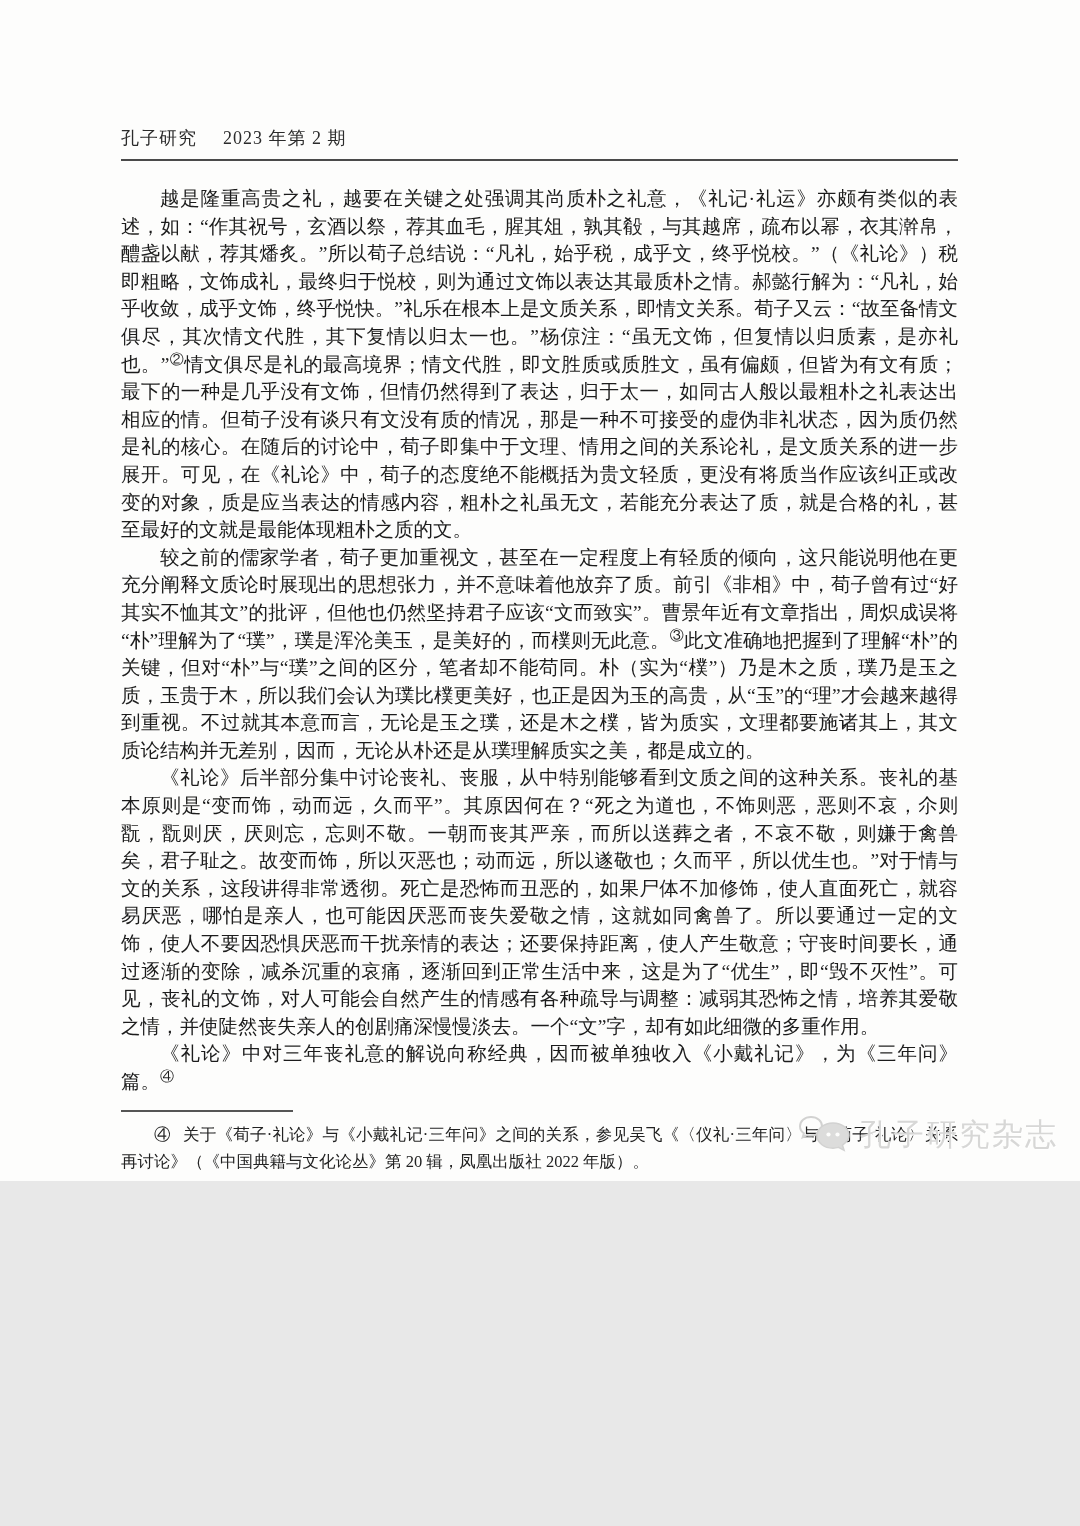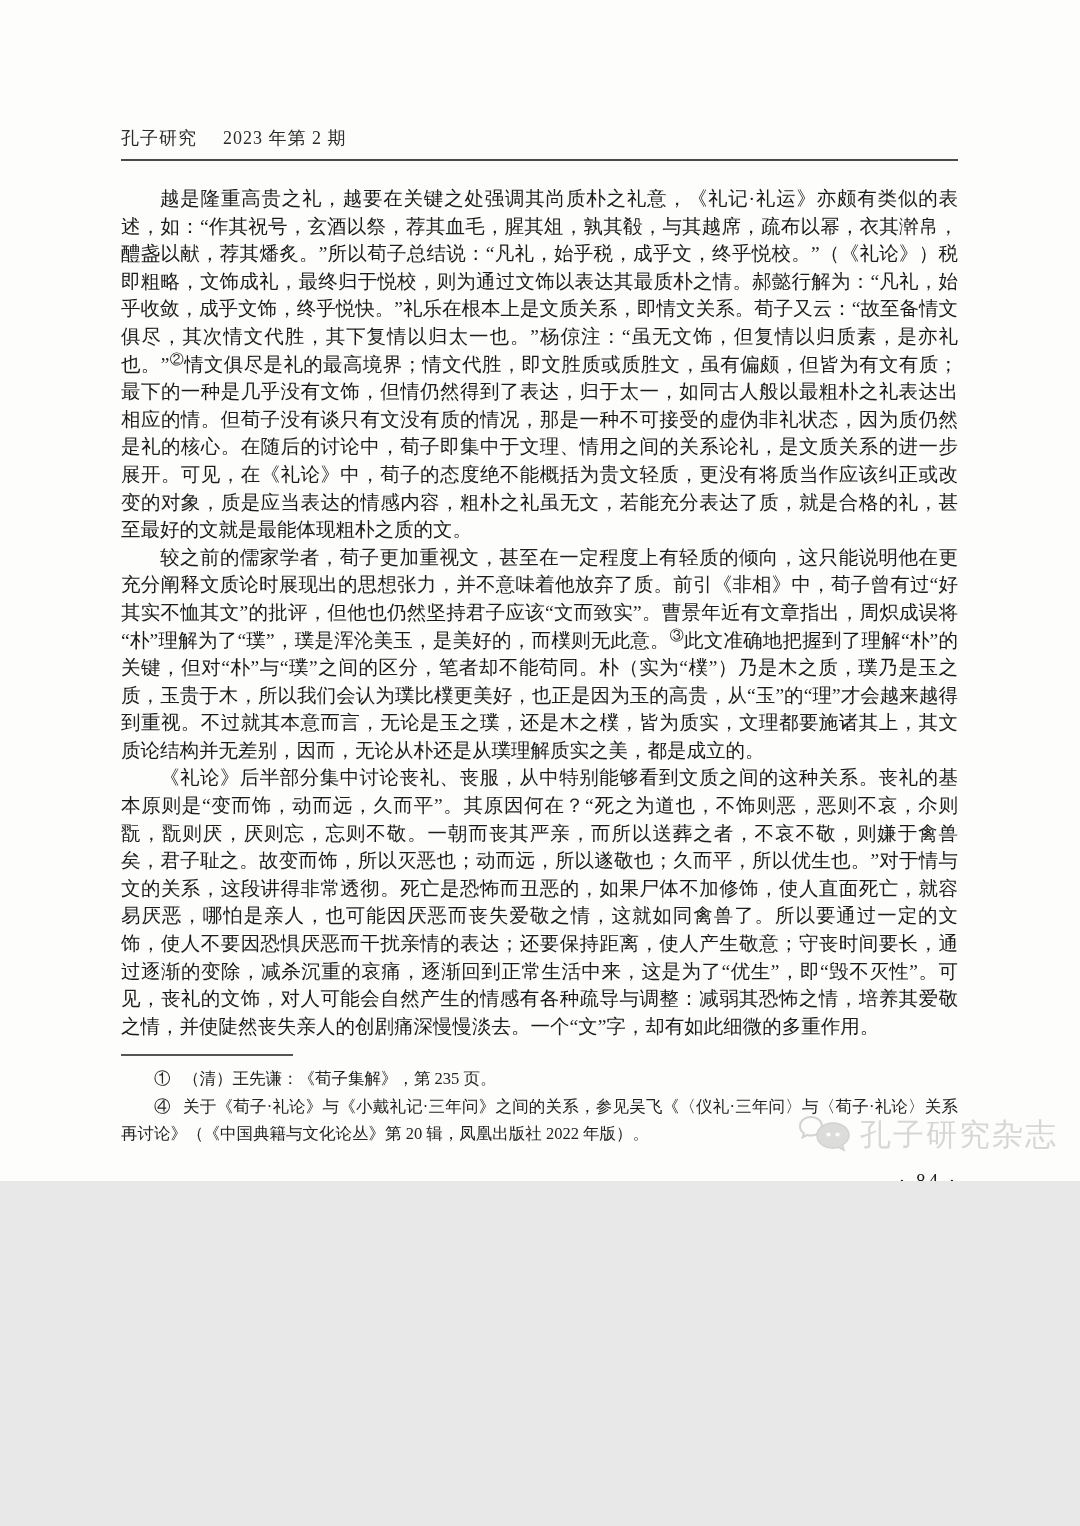--- a/index.html
+++ b/index.html
@@ -56,26 +56,26 @@
 
     <div class="running-head">
       <span class="journal">孔子研究</span><span>2023 年第 2 期</span>
     </div>
     <div class="header-rule"></div>
 
     <div class="body-text">
       <p class="indent">越是隆重高贵之礼，越要在关键之处强调其尚质朴之礼意，《礼记·礼运》亦颇有类似的表述，如：“作其祝号，玄酒以祭，荐其血毛，腥其俎，孰其殽，与其越席，疏布以幂，衣其澣帛，醴盏以献，荐其燔炙。”所以荀子总结说：“凡礼，始乎税，成乎文，终乎悦校。”（《礼论》）税即粗略，文饰成礼，最终归于悦校，则为通过文饰以表达其最质朴之情。郝懿行解为：“凡礼，始乎收敛，成乎文饰，终乎悦快。”礼乐在根本上是文质关系，即情文关系。荀子又云：“故至备情文俱尽，其次情文代胜，其下复情以归太一也。”杨倞注：“虽无文饰，但复情以归质素，是亦礼也。”<sup>②</sup>情文俱尽是礼的最高境界；情文代胜，即文胜质或质胜文，虽有偏颇，但皆为有文有质；最下的一种是几乎没有文饰，但情仍然得到了表达，归于太一，如同古人般以最粗朴之礼表达出相应的情。但荀子没有谈只有文没有质的情况，那是一种不可接受的虚伪非礼状态，因为质仍然是礼的核心。在随后的讨论中，荀子即集中于文理、情用之间的关系论礼，是文质关系的进一步展开。可见，在《礼论》中，荀子的态度绝不能概括为贵文轻质，更没有将质当作应该纠正或改变的对象，质是应当表达的情感内容，粗朴之礼虽无文，若能充分表达了质，就是合格的礼，甚至最好的文就是最能体现粗朴之质的文。</p>
       <p class="indent">较之前的儒家学者，荀子更加重视文，甚至在一定程度上有轻质的倾向，这只能说明他在更充分阐释文质论时展现出的思想张力，并不意味着他放弃了质。前引《非相》中，荀子曾有过“好其实不恤其文”的批评，但他也仍然坚持君子应该“文而致实”。曹景年近有文章指出，周炽成误将“朴”理解为了“璞”，璞是浑沦美玉，是美好的，而樸则无此意。<sup>③</sup>此文准确地把握到了理解“朴”的关键，但对“朴”与“璞”之间的区分，笔者却不能苟同。朴（实为“樸”）乃是木之质，璞乃是玉之质，玉贵于木，所以我们会认为璞比樸更美好，也正是因为玉的高贵，从“玉”的“理”才会越来越得到重视。不过就其本意而言，无论是玉之璞，还是木之樸，皆为质实，文理都要施诸其上，其文质论结构并无差别，因而，无论从朴还是从璞理解质实之美，都是成立的。</p>
       <p class="indent">《礼论》后半部分集中讨论丧礼、丧服，从中特别能够看到文质之间的这种关系。丧礼的基本原则是“变而饰，动而远，久而平”。其原因何在？“死之为道也，不饰则恶，恶则不哀，尒则翫，翫则厌，厌则忘，忘则不敬。一朝而丧其严亲，而所以送葬之者，不哀不敬，则嫌于禽兽矣，君子耻之。故变而饰，所以灭恶也；动而远，所以遂敬也；久而平，所以优生也。”对于情与文的关系，这段讲得非常透彻。死亡是恐怖而丑恶的，如果尸体不加修饰，使人直面死亡，就容易厌恶，哪怕是亲人，也可能因厌恶而丧失爱敬之情，这就如同禽兽了。所以要通过一定的文饰，使人不要因恐惧厌恶而干扰亲情的表达；还要保持距离，使人产生敬意；守丧时间要长，通过逐渐的变除，减杀沉重的哀痛，逐渐回到正常生活中来，这是为了“优生”，即“毁不灭性”。可见，丧礼的文饰，对人可能会自然产生的情感有各种疏导与调整：减弱其恐怖之情，培养其爱敬之情，并使陡然丧失亲人的创剧痛深慢慢淡去。一个“文”字，却有如此细微的多重作用。</p>
+      <p class="indent">《礼论》中对三年丧礼意的解说向称经典，因而被单独收入《小戴礼记》，为《三年问》篇。<sup>④</sup></p>
     </div>
 
     <div class="footnote-separator"></div>
 
     <div class="footnotes">
-      <p><span class="fn-marker">①</span><span>（清）王先谦：《荀子集解》，第 235 页。</span></p>
       <p><span class="fn-marker">④</span><span>关于《荀子·礼论》与《小戴礼记·三年问》之间的关系，参见吴飞《〈仪礼·三年问〉与〈荀子·礼论〉关系再讨论》（《中国典籍与文化论丛》第 20 辑，凤凰出版社 2022 年版）。</span></p>
     </div>
 
     <div class="page-number">· 84 ·</div>
   </div>
 
   <div class="watermark">
     <span class="wechat-icon">
       <svg width="56" height="44" viewBox="0 0 56 44" xmlns="http://www.w3.org/2000/svg">
 

